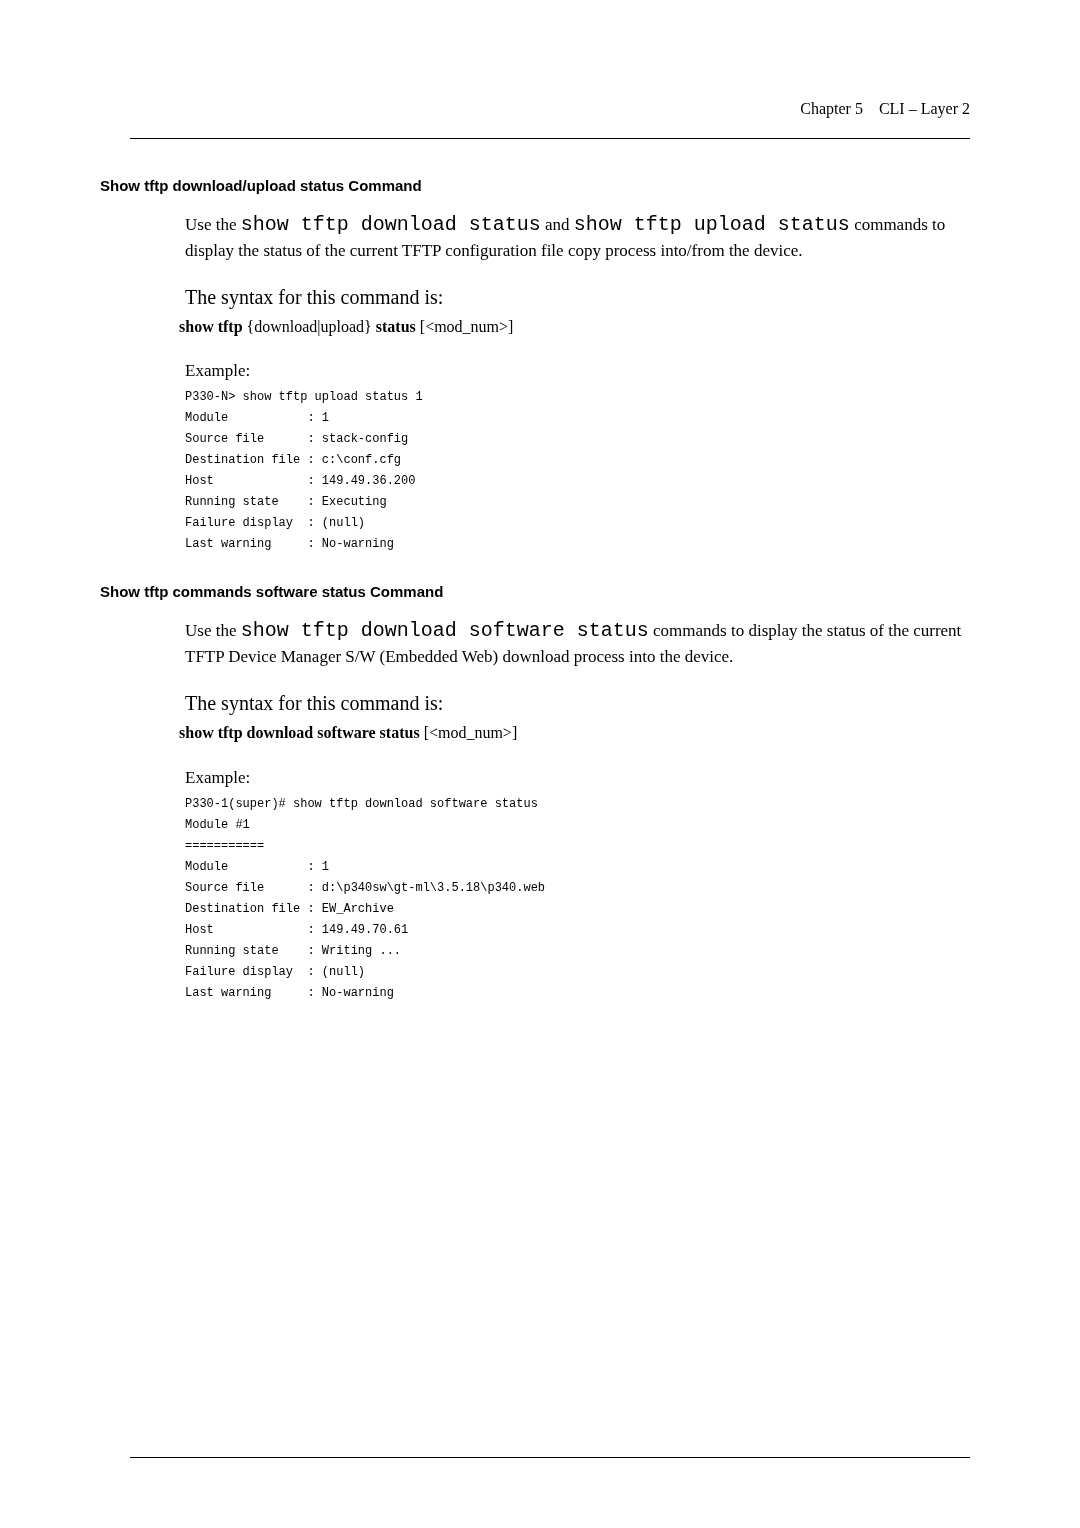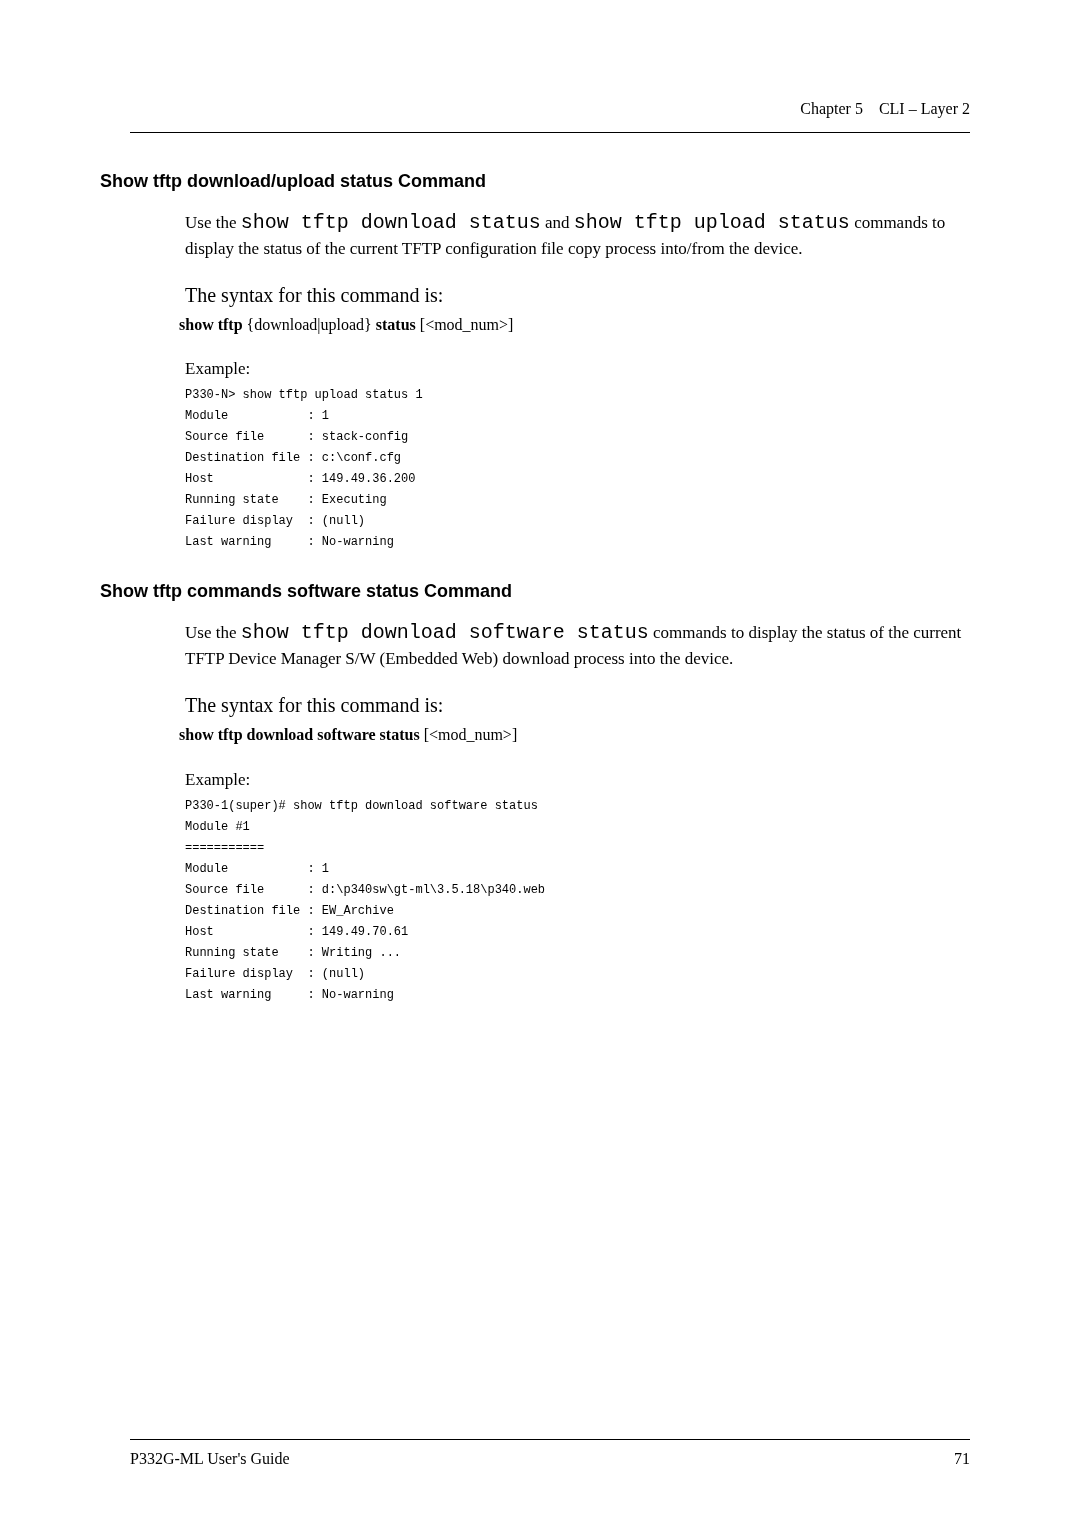--- a/index.html
+++ b/index.html
@@ -12,31 +12,31 @@
       height: 1528px;
       background: #fff;
       font-family: Georgia, 'Times New Roman', serif;
       color: #000;
       padding: 100px 110px 60px 130px;
       position: relative;
     }
     .header-right {
       text-align: right;
       font-size: 16px;
-      margin-bottom: 14px;
+      margin-bottom: 20px;
     }
     .header-rule {
       border: none;
       border-top: 1.5px solid #000;
       margin-bottom: 38px;
     }
     .section-title {
       font-family: Arial, Helvetica, sans-serif;
       font-weight: bold;
-      font-size: 18px;
+      font-size: 15px;
       margin-bottom: 16px;
       margin-left: -30px;
     }
     .body-para {
       font-size: 17px;
       line-height: 1.45;
       margin-left: 55px;
       margin-bottom: 22px;
     }
     .mono-inline {
@@ -136,17 +136,13 @@
 Module           : 1
 Source file      : d:\p340sw\gt-ml\3.5.18\p340.web
 Destination file : EW_Archive
 Host             : 149.49.70.61
 Running state    : Writing ...
 Failure display  : (null)
 Last warning     : No-warning</div>
 
 <div class="footer">
   <hr class="footer-rule">
-  <div class="footer-row">
-    <span>P332G-ML User's Guide</span>
-    <span>71</span>
-  </div>
 </div>
 
 </body></html>

